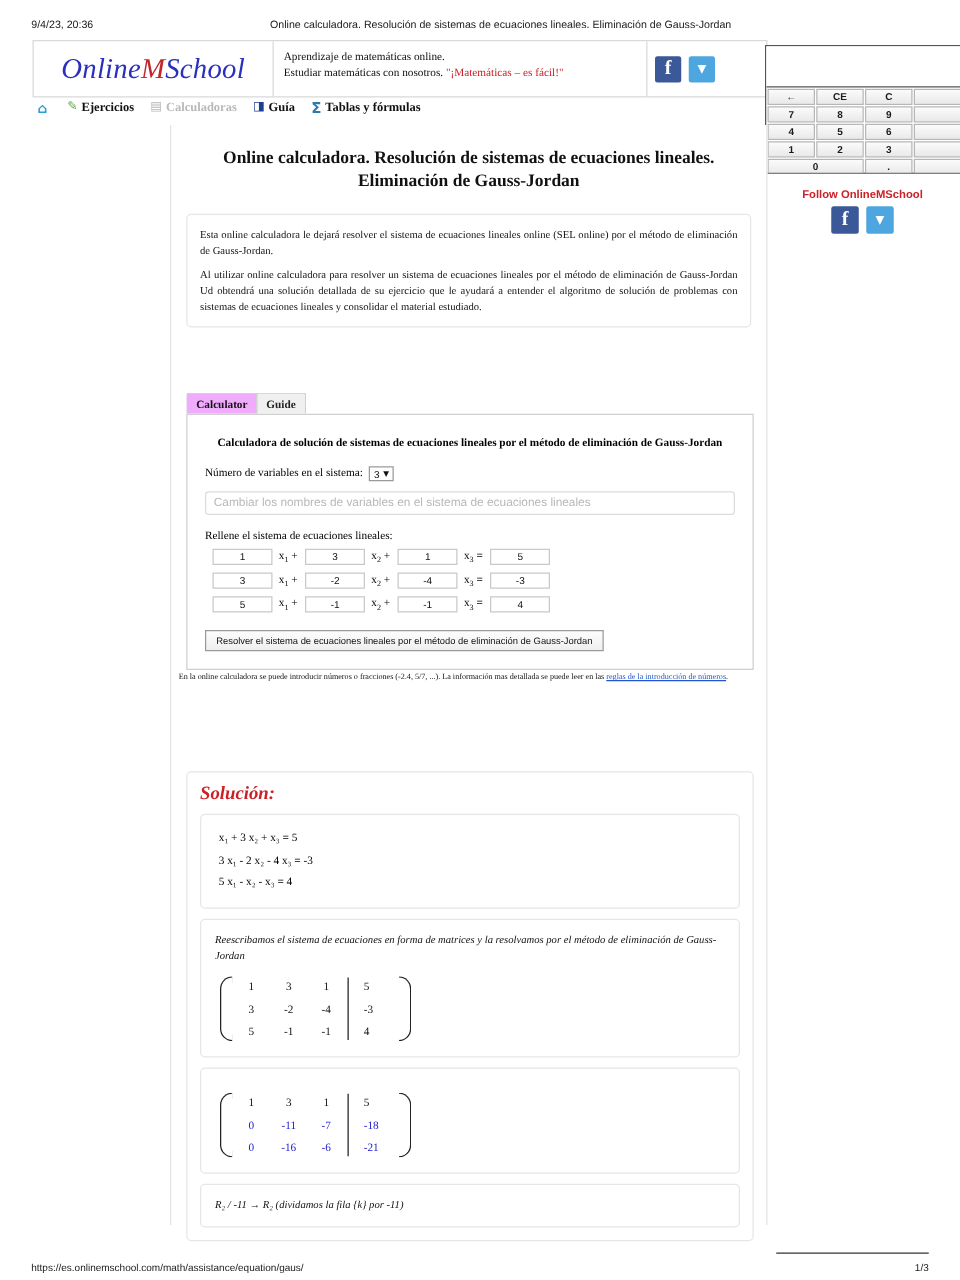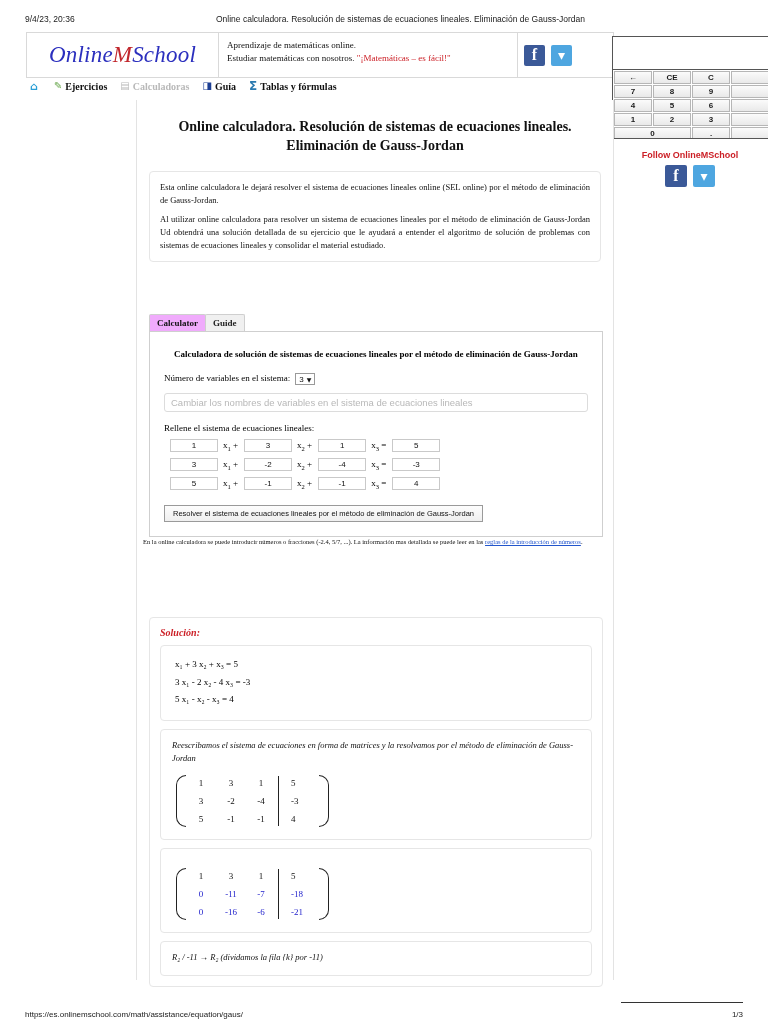--- a/index.html
+++ b/index.html
@@ -214,21 +214,21 @@
   }
   .note a { color: #2255cc; text-decoration: underline; }
 
   
   .solbox {
     position: absolute; left: 12px; top: 517px; width: 454px;
     border: 1px solid #e6e6e6; border-radius: 4px;
     padding: 9px 10px 10px 10px;
   }
   .sol-label {
-    font-style: italic; font-weight: bold; color: #cc2027; font-size: 10px;
+    font-style: italic; font-weight: bold; color: #cc2027; font-size: 15px;
     margin-bottom: 7px;
   }
   .eqcard {
     border: 1px solid #e6e6e6; border-radius: 4px;
     padding: 10px 14px 11px 14px;
   }
   .eqline { font-size: 9px; line-height: 1.95; }
 
   .step {
     border: 1px solid #e6e6e6; border-radius: 4px;

